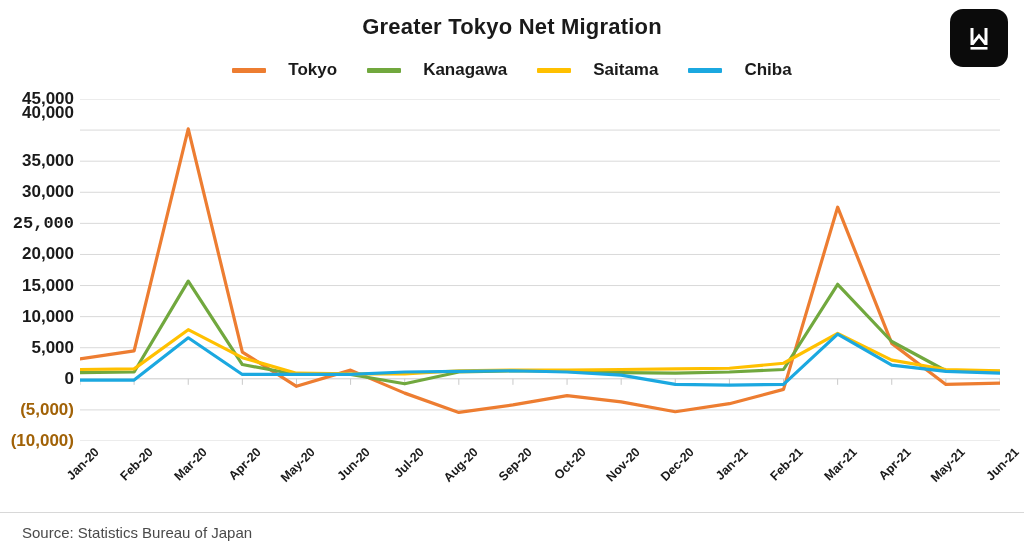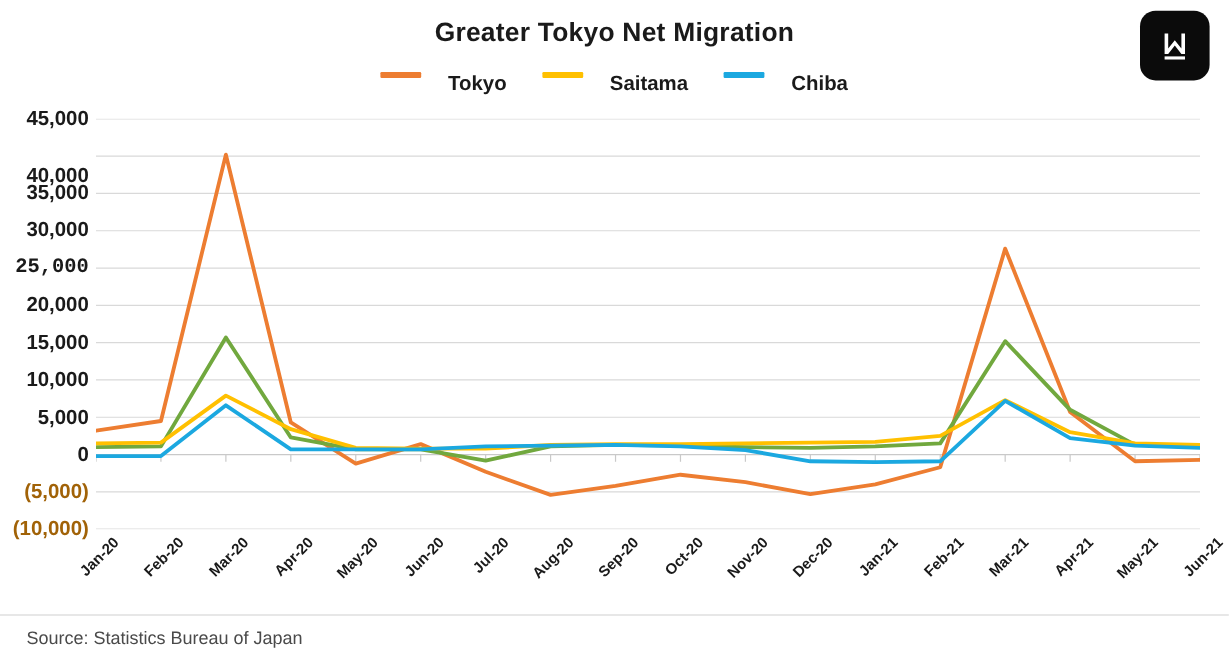--- a/index.html
+++ b/index.html
@@ -46,21 +46,21 @@
   
   #legend {
     position: absolute;
     left: 0; top: 60px;
     width: 1024px;
     display: flex;
     justify-content: center;
     align-items: center;
     gap: 30px;
   }
-  .legend-item { display: flex; align-items: flex-start; gap: 22px; }
+  .legend-item { display: flex; align-items: center; gap: 22px; }
   .legend-swatch { display: block; width: 34px; height: 5px; border-radius: 1px; }
   .legend-label { font-size: 17px; font-weight: bold; color: #1a1a1a; }
 
   
   #plot-area {
     position: absolute;
     left: 80px; top: 99px;
     width: 920px; height: 342px;
   }
   #plot-svg { position: absolute; left: 0; top: 0; width: 920px; height: 342px; display: block; }
@@ -128,32 +128,36 @@
       <rect x="8.5" y="26" width="17" height="2.6" fill="#ffffff"></rect>
     </svg>
   </div>
 
   <div id="legend">
       <div class="legend-item">
         <span class="legend-swatch" style="background: rgb(237, 125, 49);"></span>
         <span class="legend-label">Tokyo</span>
       </div>
       <div class="legend-item">
+        <span class="legend-swatch" style="background: rgb(113, 168, 62);"></span>
+        <span class="legend-label">Kanagawa</span>
+      </div>
+      <div class="legend-item">
         <span class="legend-swatch" style="background: rgb(255, 192, 0);"></span>
         <span class="legend-label">Saitama</span>
       </div>
       <div class="legend-item">
         <span class="legend-swatch" style="background: rgb(27, 168, 224);"></span>
         <span class="legend-label">Chiba</span>
       </div>
     </div>
 
   <div id="y-axis">
       <div class="y-tick" style="top: 0px;">45,000</div>
-      <div class="y-tick" style="top: 48px;">40,000</div>
+      <div class="y-tick" style="top: 14px;">40,000</div>
       <div class="y-tick" style="top: 62.1818px;">35,000</div>
       <div class="y-tick" style="top: 93.2727px;">30,000</div>
       <div class="y-tick" style="top: 124.364px; font-family: Liberation Mono, monospace;">25,000</div>
       <div class="y-tick" style="top: 155.455px;">20,000</div>
       <div class="y-tick" style="top: 186.545px;">15,000</div>
       <div class="y-tick" style="top: 217.636px;">10,000</div>
       <div class="y-tick" style="top: 248.727px;">5,000</div>
       <div class="y-tick" style="top: 279.818px;">0</div>
       <div class="y-tick neg" style="top: 310.909px;">(5,000)</div>
       <div class="y-tick neg" style="top: 342px;">(10,000)</div>

